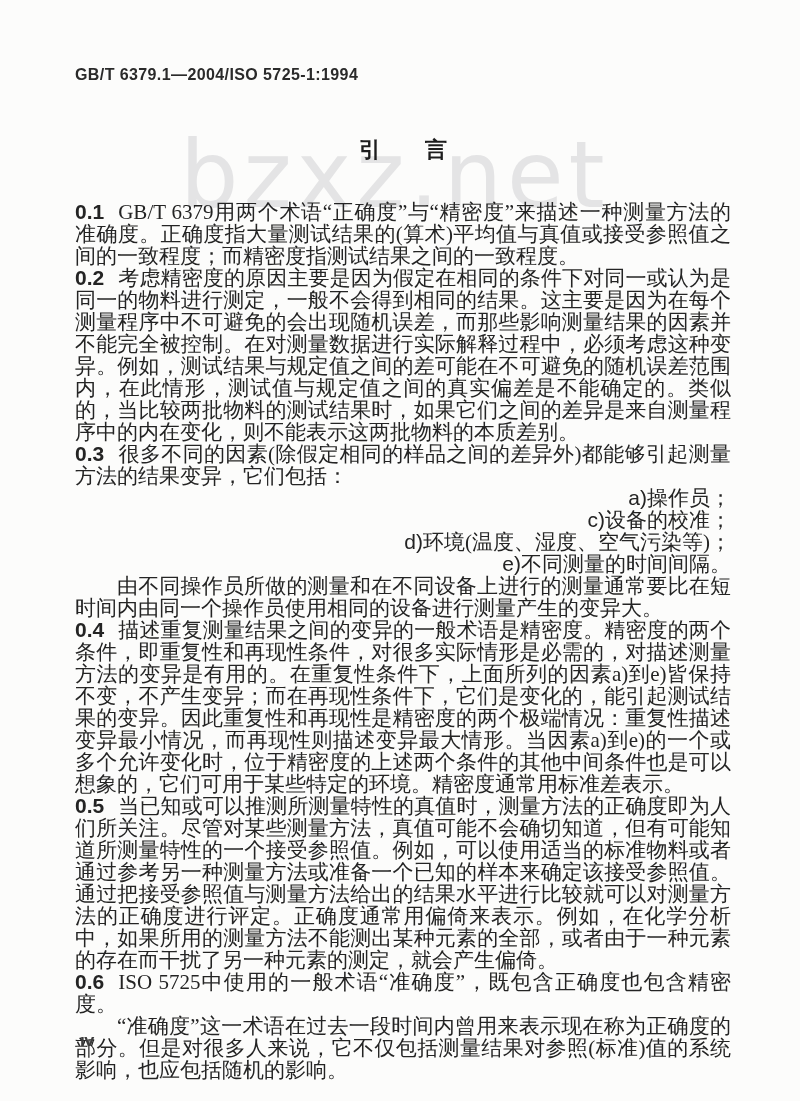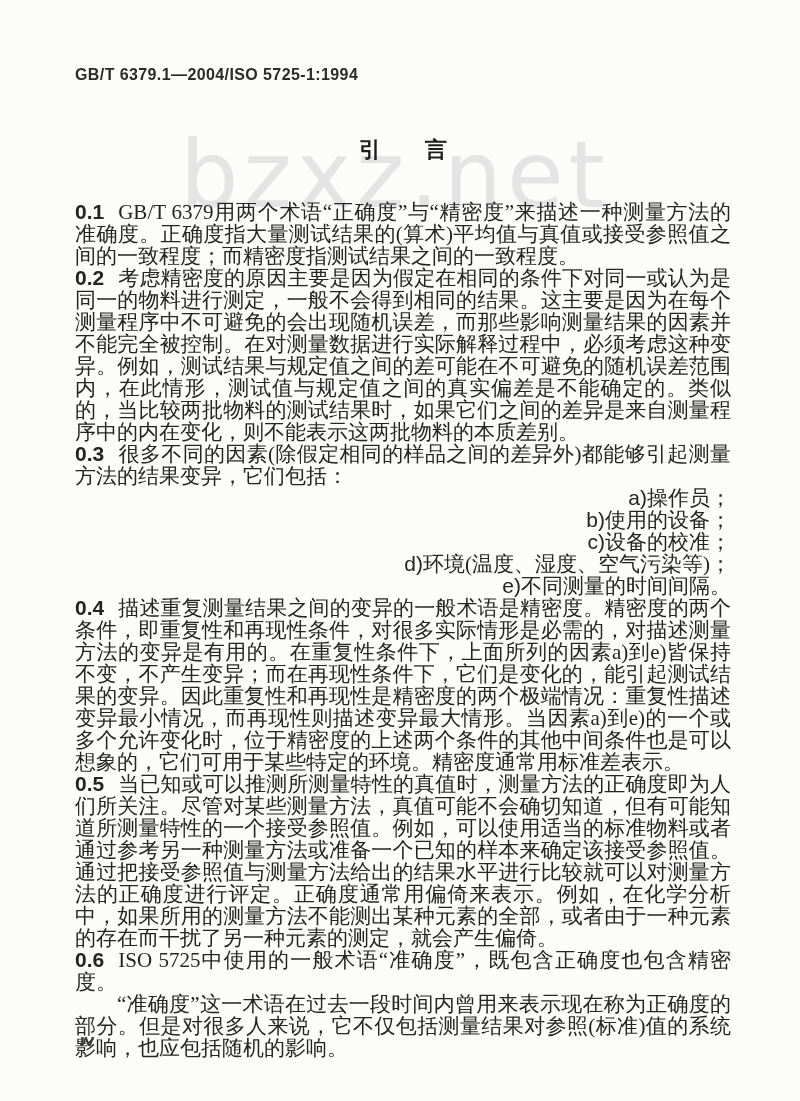--- a/index.html
+++ b/index.html
@@ -96,25 +96,25 @@
 
     <div class="body-text">
 
       <p class="para"><span class="snum">0.1</span><span>GB/T 6379用两个术语“正确度”与“精密度”来描述一种测量方法的准确度。正确度指大量测试结果的(算术)平均值与真值或接受参照值之间的一致程度；而精密度指测试结果之间的一致程度。</span></p>
 
       <p class="para"><span class="snum">0.2</span><span>考虑精密度的原因主要是因为假定在相同的条件下对同一或认为是同一的物料进行测定，一般不会得到相同的结果。这主要是因为在每个测量程序中不可避免的会出现随机误差，而那些影响测量结果的因素并不能完全被控制。在对测量数据进行实际解释过程中，必须考虑这种变异。例如，测试结果与规定值之间的差可能在不可避免的随机误差范围内，在此情形，测试值与规定值之间的真实偏差是不能确定的。类似的，当比较两批物料的测试结果时，如果它们之间的差异是来自测量程序中的内在变化，则不能表示这两批物料的本质差别。</span></p>
 
       <p class="para"><span class="snum">0.3</span><span>很多不同的因素(除假定相同的样品之间的差异外)都能够引起测量方法的结果变异，它们包括：</span></p>
 
       <p class="list-item"><span class="letter">a)</span><span>操作员；</span></p>
-      <p class="list-item"><span class="letter">b)</span><span>使用的设备；</span></p>
       <p class="list-item"><span class="letter">c)</span><span>设备的校准；</span></p>
       <p class="list-item"><span class="letter">d)</span><span>环境(温度、湿度、空气污染等)；</span></p>
       <p class="list-item"><span class="letter">e)</span><span>不同测量的时间间隔。</span></p>
 
+      <p class="para indent">由不同操作员所做的测量和在不同设备上进行的测量通常要比在短时间内由同一个操作员使用相同的设备进行测量产生的变异大。</p>
 
       <p class="para"><span class="snum">0.4</span><span>描述重复测量结果之间的变异的一般术语是精密度。精密度的两个条件，即重复性和再现性条件，对很多实际情形是必需的，对描述测量方法的变异是有用的。在重复性条件下，上面所列的因素a)到e)皆保持不变，不产生变异；而在再现性条件下，它们是变化的，能引起测试结果的变异。因此重复性和再现性是精密度的两个极端情况：重复性描述变异最小情况，而再现性则描述变异最大情形。当因素a)到e)的一个或多个允许变化时，位于精密度的上述两个条件的其他中间条件也是可以想象的，它们可用于某些特定的环境。精密度通常用标准差表示。</span></p>
 
       <p class="para"><span class="snum">0.5</span><span>当已知或可以推测所测量特性的真值时，测量方法的正确度即为人们所关注。尽管对某些测量方法，真值可能不会确切知道，但有可能知道所测量特性的一个接受参照值。例如，可以使用适当的标准物料或者通过参考另一种测量方法或准备一个已知的样本来确定该接受参照值。通过把接受参照值与测量方法给出的结果水平进行比较就可以对测量方法的正确度进行评定。正确度通常用偏倚来表示。例如，在化学分析中，如果所用的测量方法不能测出某种元素的全部，或者由于一种元素的存在而干扰了另一种元素的测定，就会产生偏倚。</span></p>
 
       <p class="para"><span class="snum">0.6</span><span>ISO 5725中使用的一般术语“准确度”，既包含正确度也包含精密度。</span></p>
 
       <p class="para indent">“准确度”这一术语在过去一段时间内曾用来表示现在称为正确度的部分。但是对很多人来说，它不仅包括测量结果对参照(标准)值的系统影响，也应包括随机的影响。</p>
 
 

